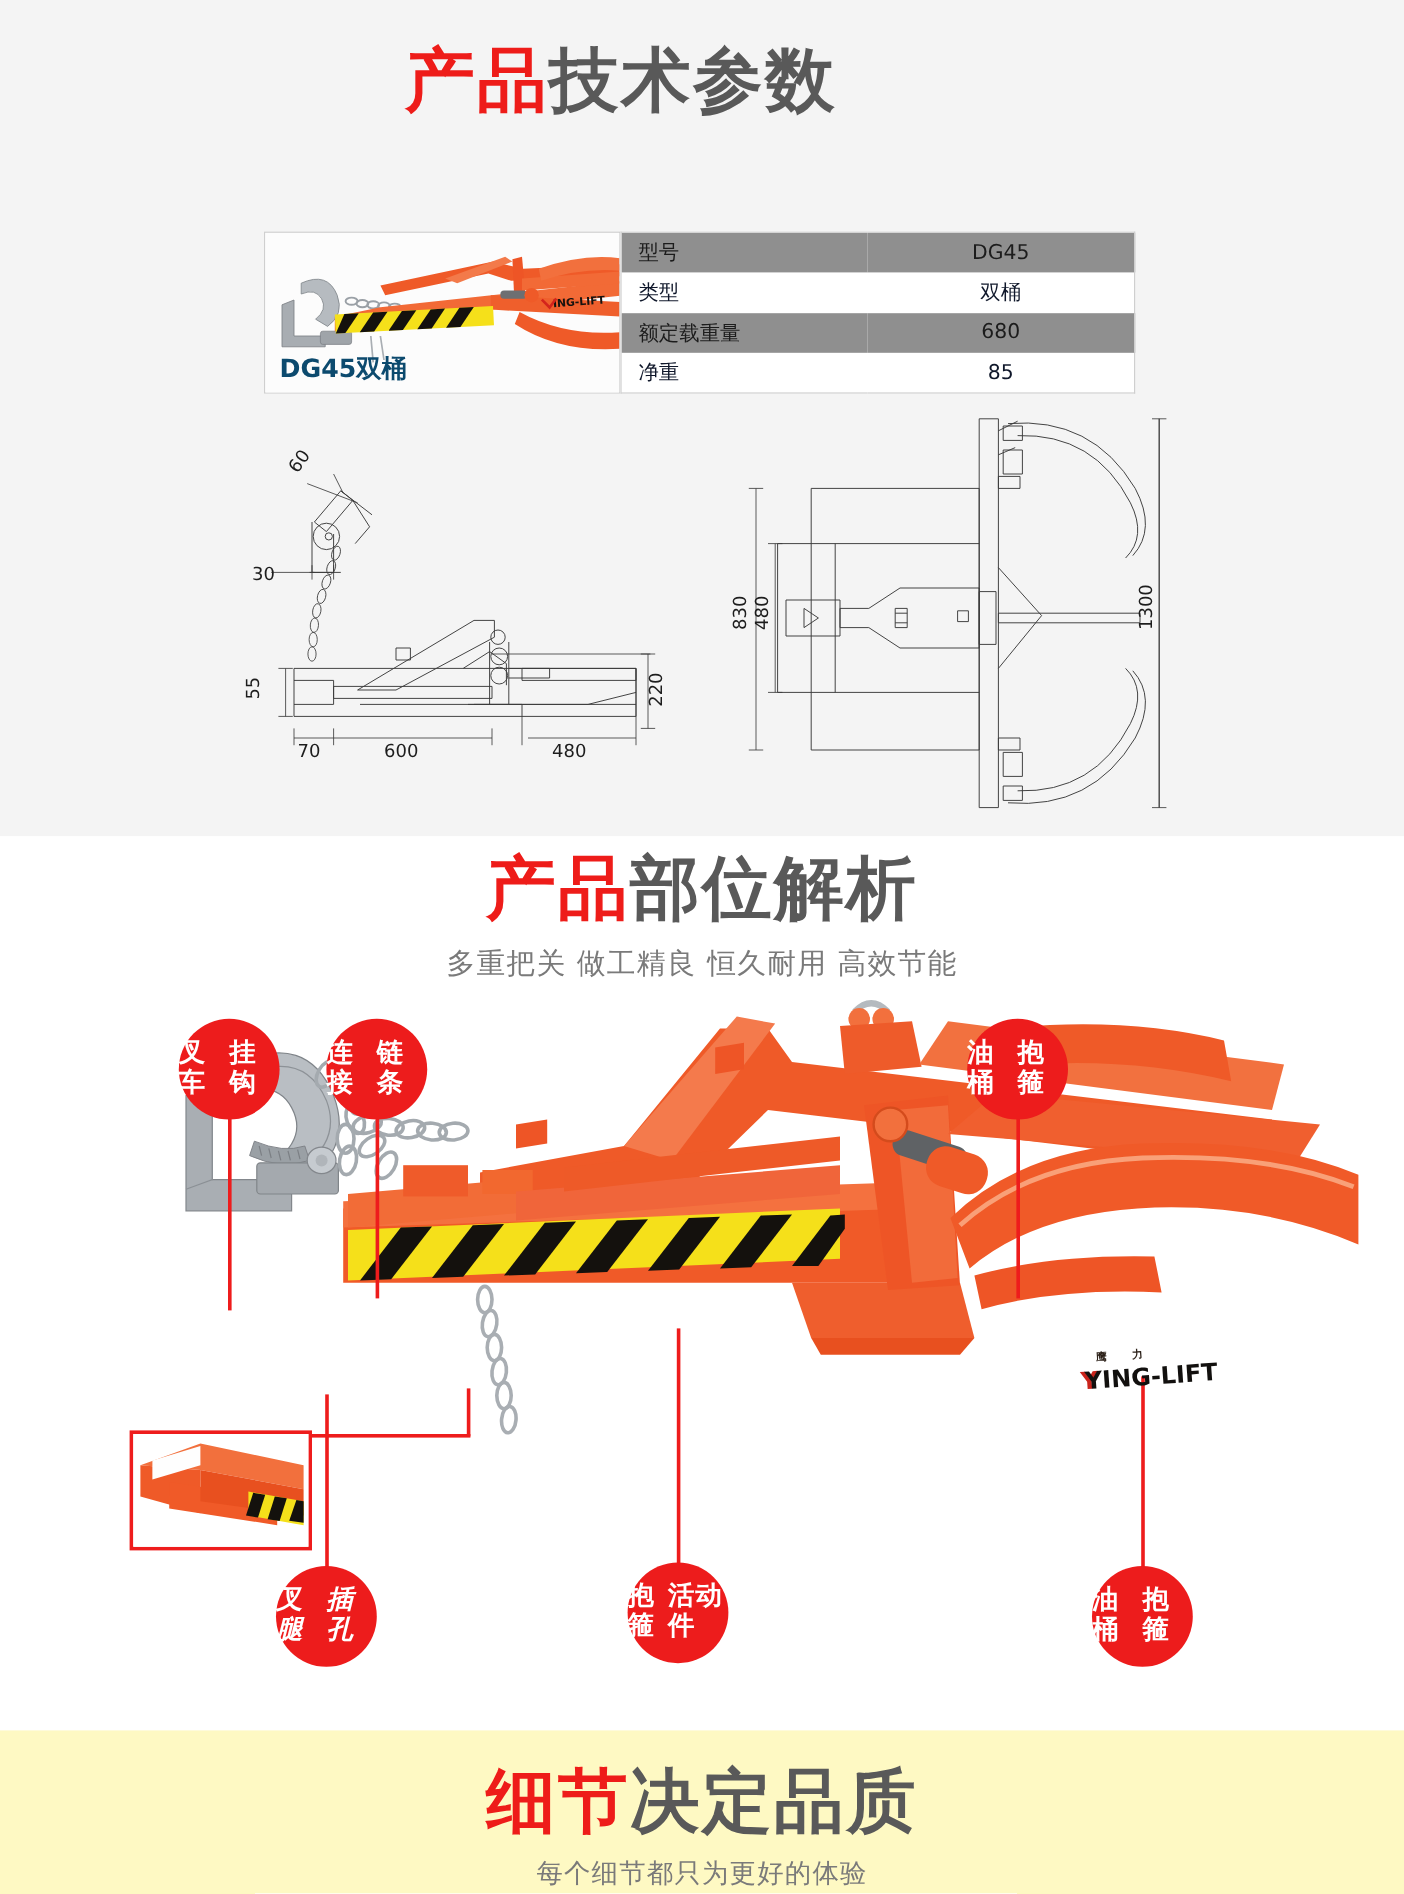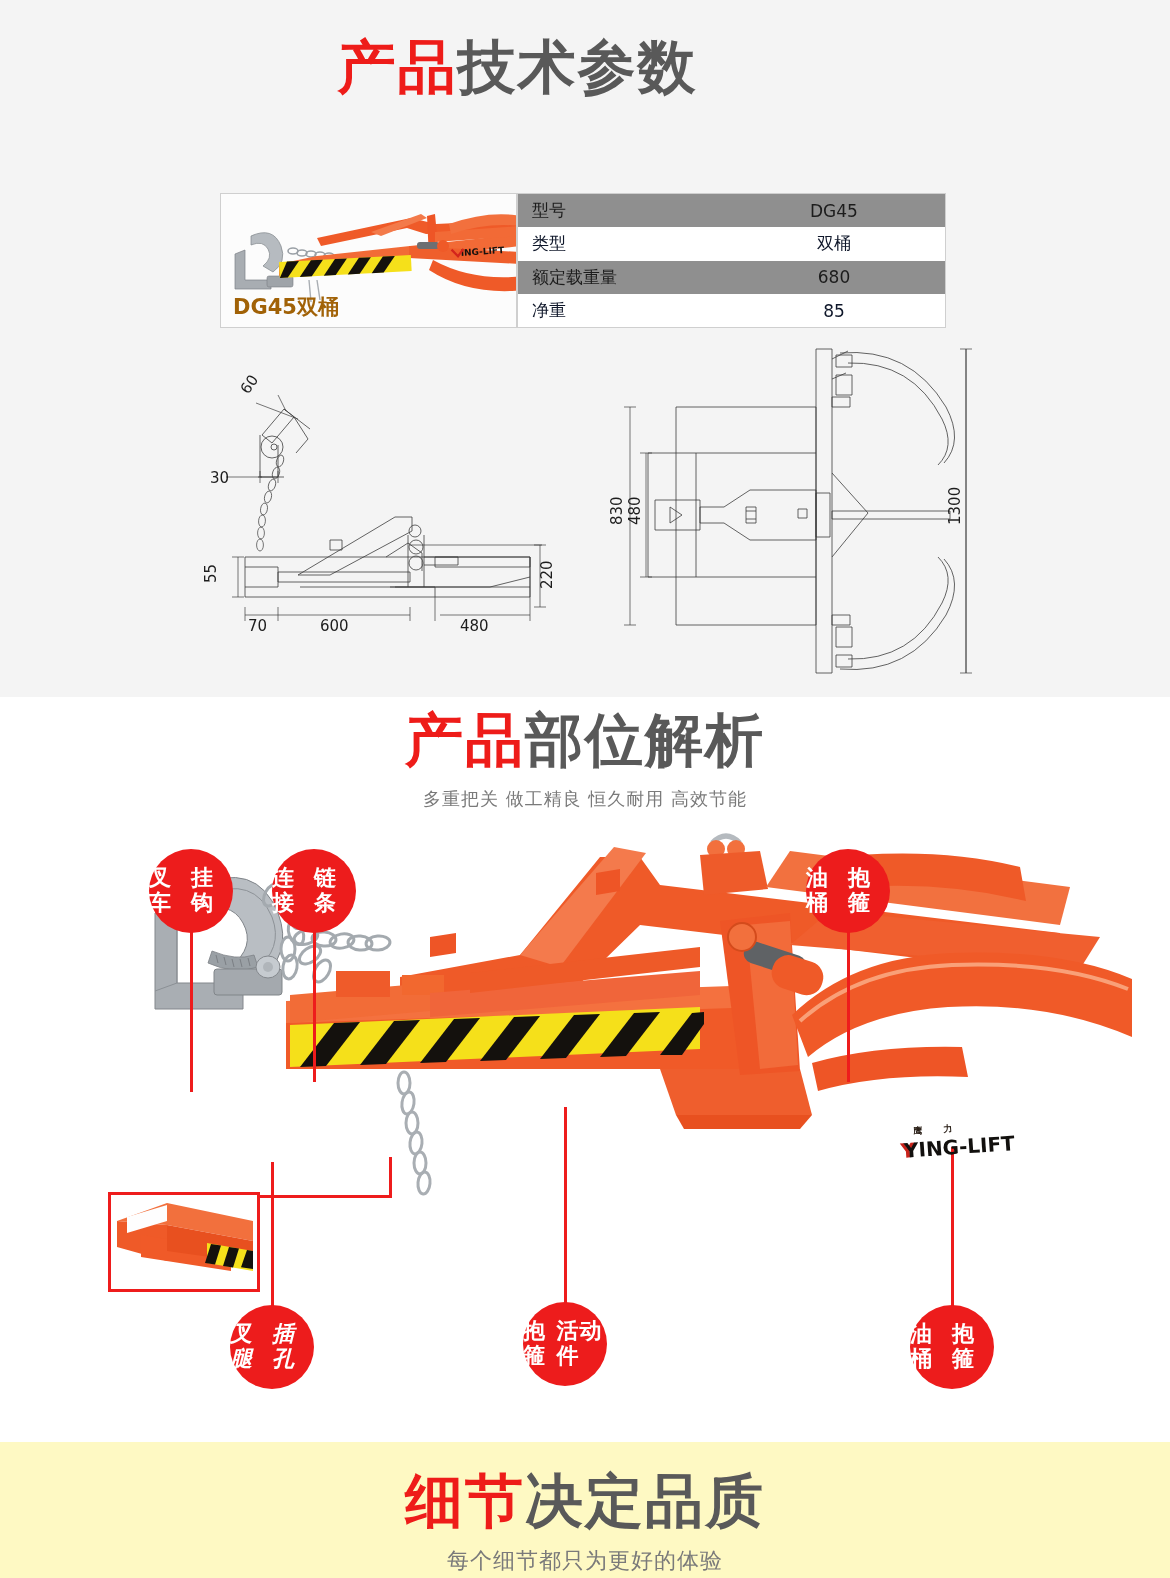--- a/index.html
+++ b/index.html
@@ -16,40 +16,40 @@
     width: 1170px; height: 697px;
     background: #f4f4f4;
   }
   .title-block { text-align: center; }
   .big-title {
     font-size: 58px; font-weight: bold; letter-spacing: 2px;
     color: #595959; line-height: 1.1;
   }
   .big-title .hl { color: #ee1c19; }
   .sub-title {
-    font-size: 18px; color: #7a7a7a; letter-spacing: 1px;
+    font-size: 24px; color: #7a7a7a; letter-spacing: 1px;
   }
   .t1 { position: absolute; left: 0; top: 36px; width: 1035px; }
 
   
   .top-row {
     position: absolute; left: 220px; top: 193px;
     width: 726px; height: 135px;
     display: flex;
   }
   .photo-panel {
     position: relative;
     width: 315px; height: 135px;
     background: #fdfdfd;
     border: 1px solid #cfcfcf;
     overflow: hidden;
   }
   .photo-label {
     position: absolute; left: 12px; bottom: 6px;
-    font-size: 21px; font-weight: bold; color: #a16207;
+    font-size: 21px; font-weight: bold; color: #0c4a6e;
     letter-spacing: 0px; z-index: 6;
   }
   .spec-table {
     width: 455px; height: 135px;
     border-collapse: collapse;
     border: 1px solid #cfcfcf;
     background: #fff;
   }
   .spec-table td {
     height: 33.5px;

